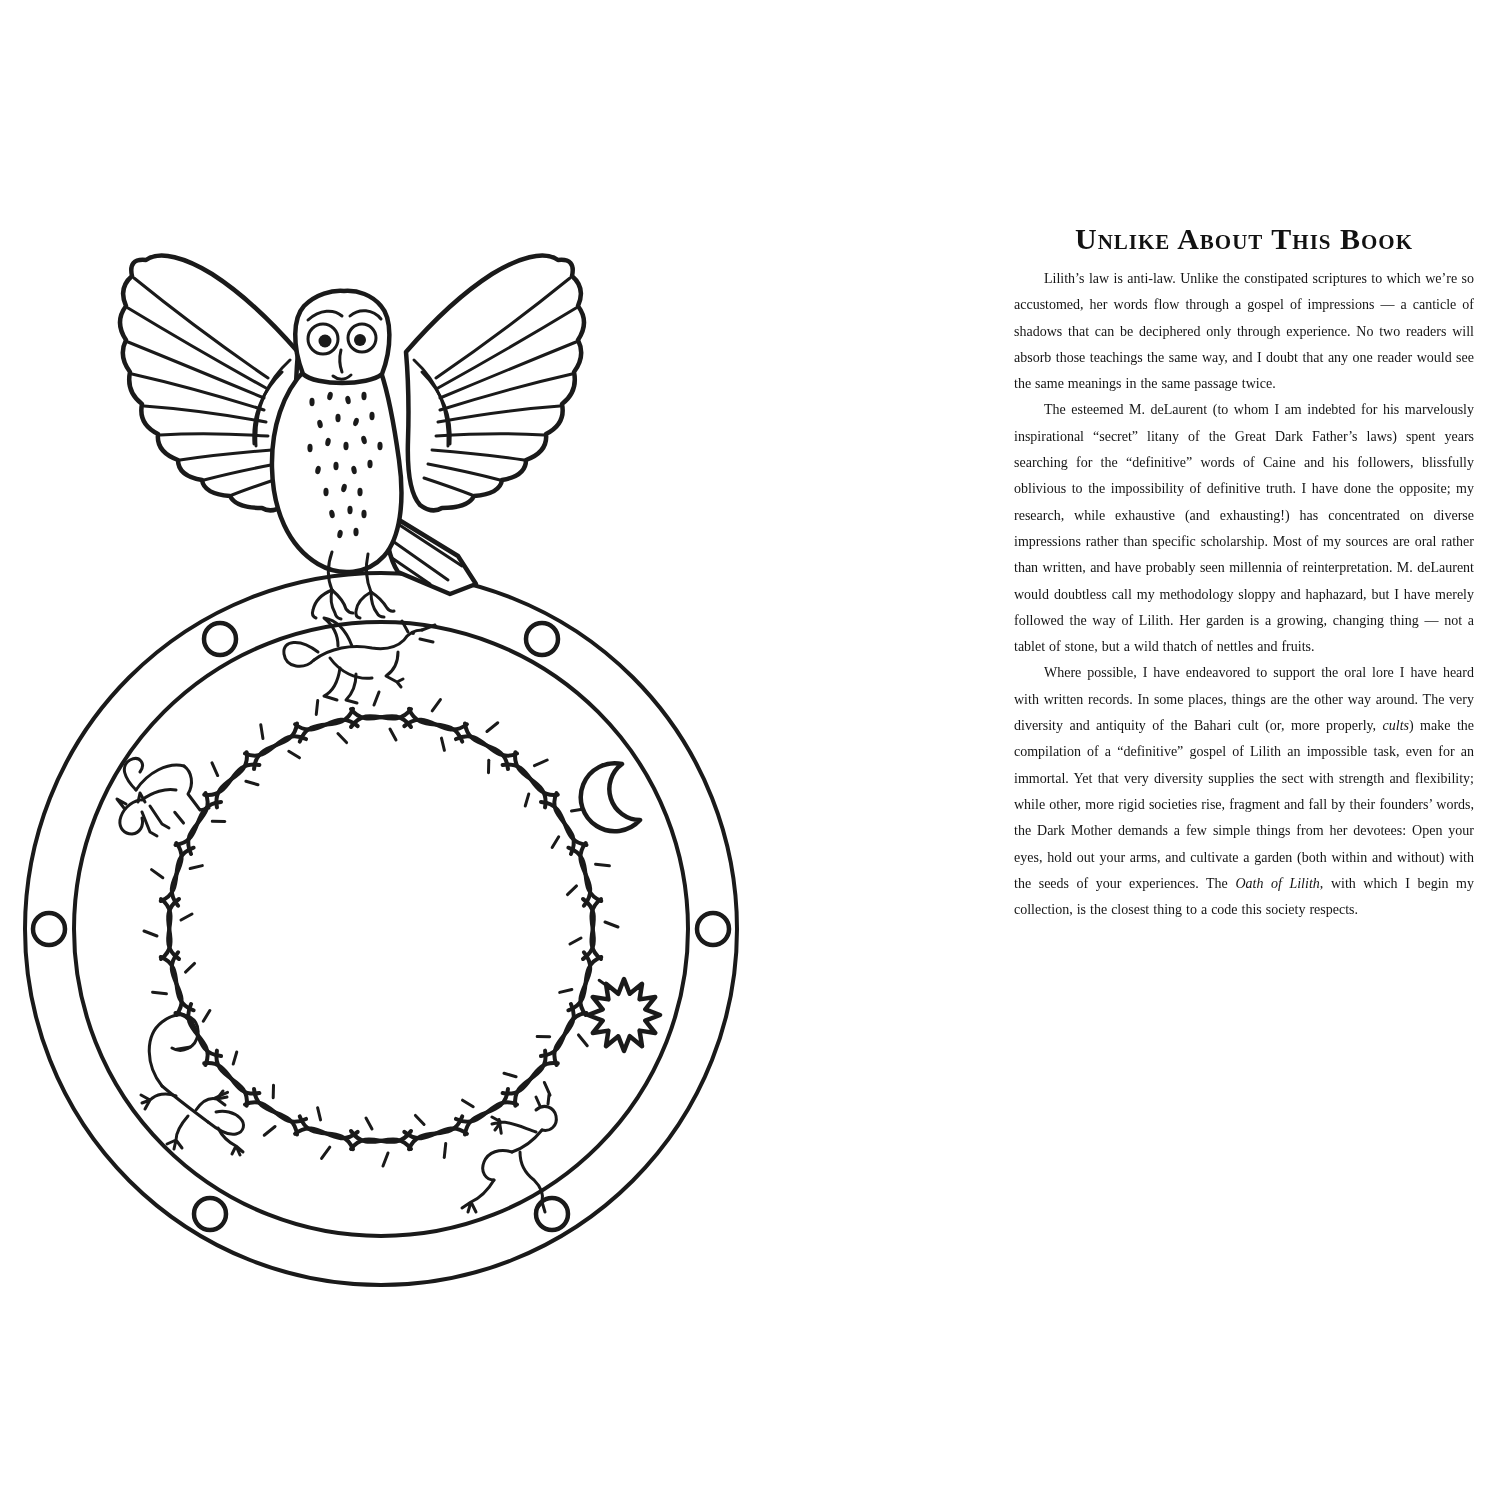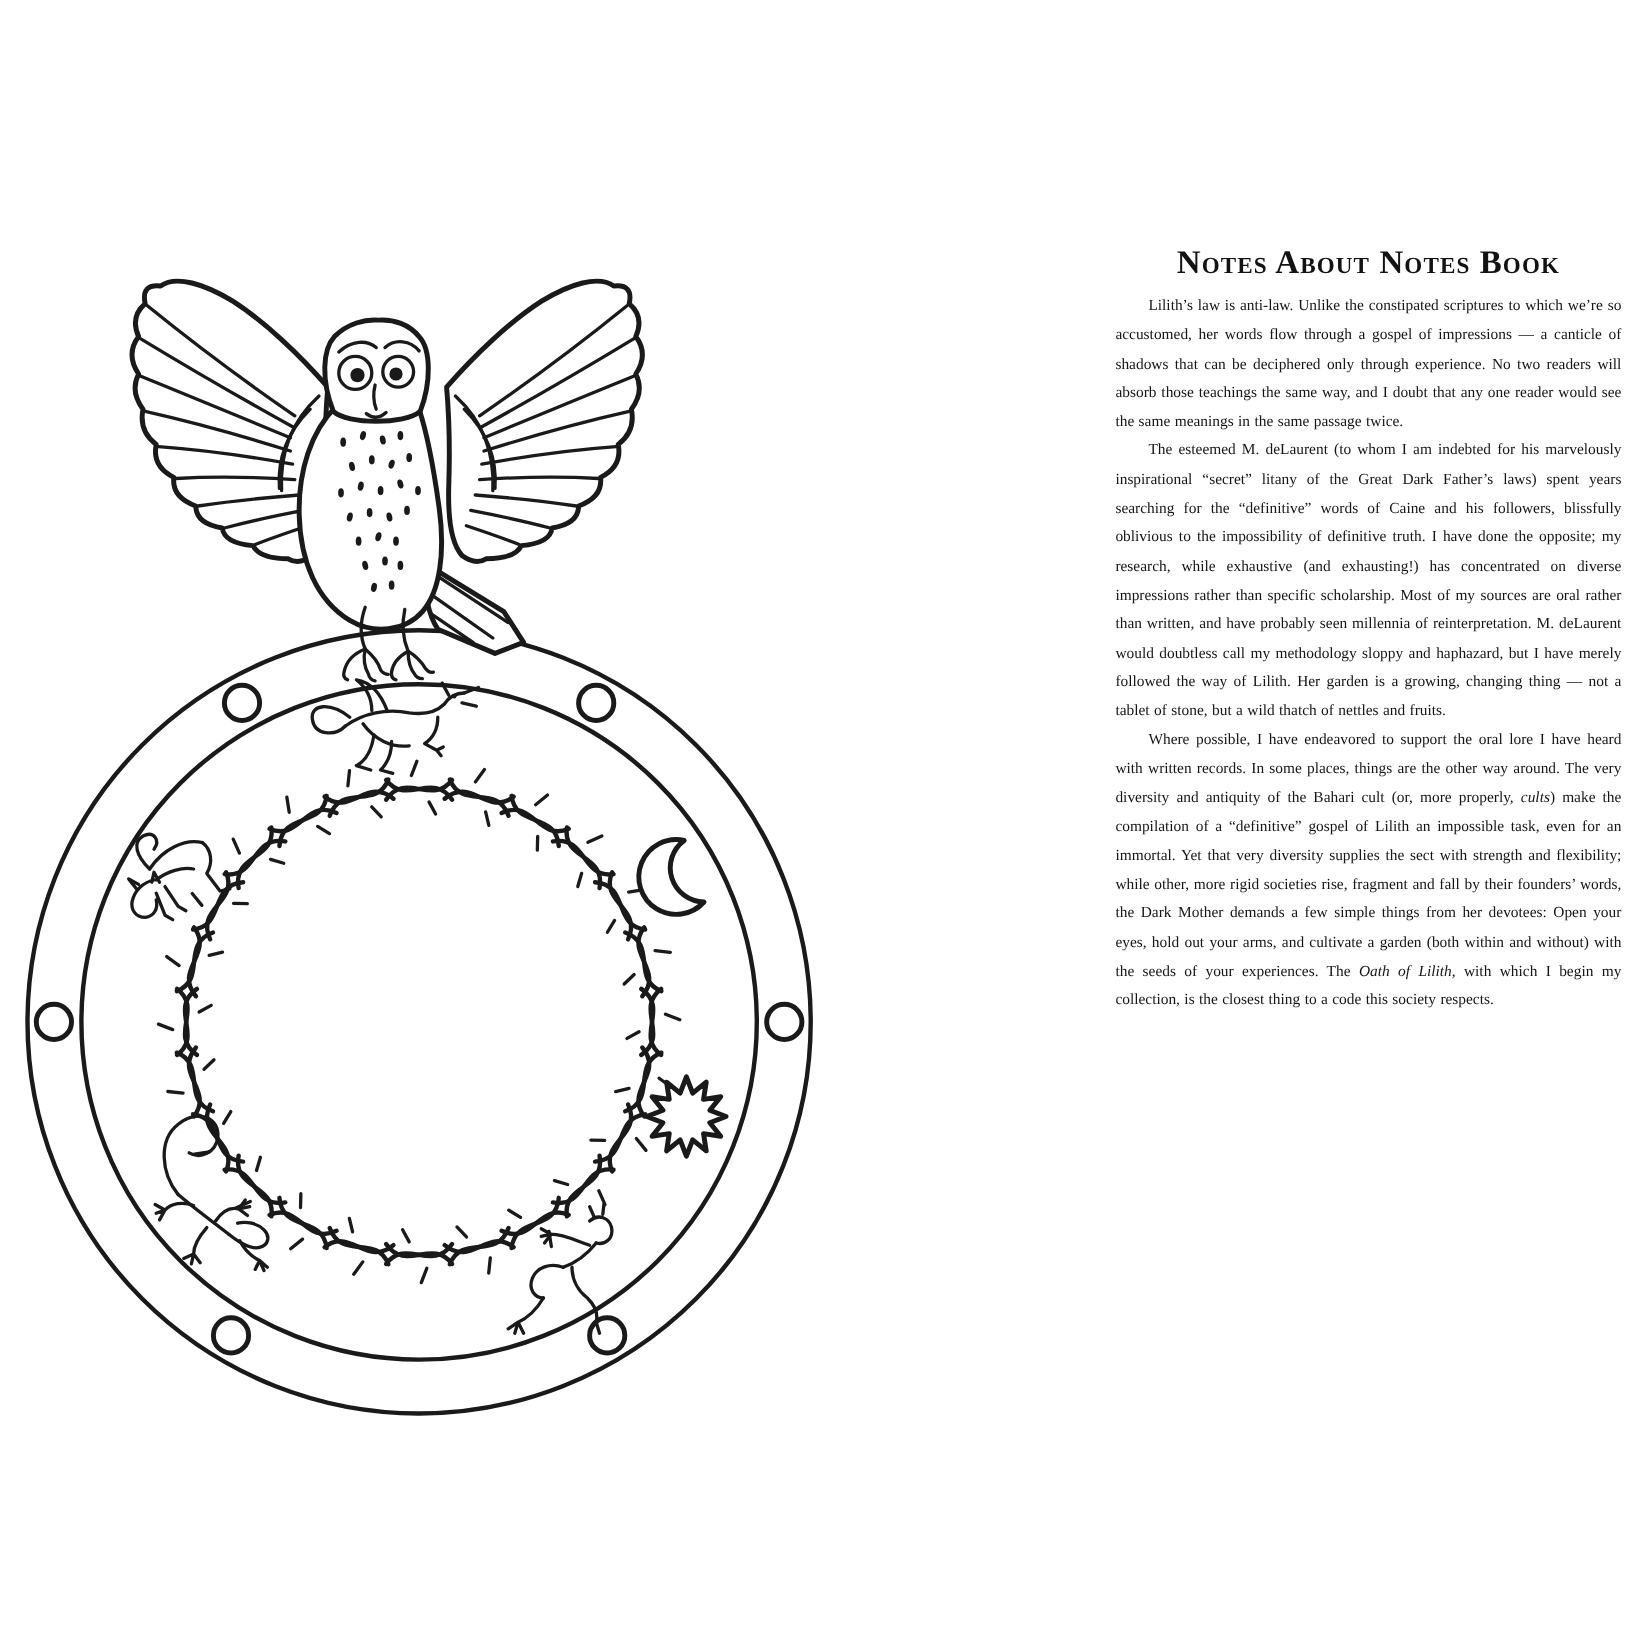--- a/index.html
+++ b/index.html
@@ -212,19 +212,19 @@
           <circle class="spot" cx="325" cy="341" r="6.5"></circle>
           <circle class="spot" cx="360" cy="340" r="6"></circle>
           <path class="lnthin" d="M 341,350 C 339,358 339,364 342,372"></path>
           <path class="lnthin" d="M 333,376 Q 342,383 351,375"></path>
         </g>
       </g>
     </svg>
   </div>
 
   <div id="column">
-    <h1 id="heading">Notes About Notes Book</h1>
+    <h1 id="heading">Unlike About This Book</h1>
     <p class="para">Lilith’s law is anti-law. Unlike the constipated scriptures to which we’re so accustomed, her words flow through a gospel of impressions — a canticle of shadows that can be deciphered only through experience. No two readers will absorb those teachings the same way, and I doubt that any one reader would see the same meanings in the same passage twice.</p>
     <p class="para">The esteemed M. deLaurent (to whom I am indebted for his marvelously inspirational “secret” litany of the Great Dark Father’s laws) spent years searching for the “definitive” words of Caine and his followers, blissfully oblivious to the impossibility of definitive truth. I have done the opposite; my research, while exhaustive (and exhausting!) has concentrated on diverse impressions rather than specific scholarship. Most of my sources are oral rather than written, and have probably seen millennia of reinterpretation. M. deLaurent would doubtless call my methodology sloppy and haphazard, but I have merely followed the way of Lilith. Her garden is a growing, changing thing — not a tablet of stone, but a wild thatch of nettles and fruits.</p>
     <p class="para"><span>Where possible, I have endeavored to support the oral lore I have heard with written records. In some places, things are the other way around. The very diversity and antiquity of the Bahari cult (or, more properly, </span><span class="ital">cults</span><span>) make the compilation of a “definitive” gospel of Lilith an impossible task, even for an immortal. Yet that very diversity supplies the sect with strength and flexibility; while other, more rigid societies rise, fragment and fall by their founders’ words, the Dark Mother demands a few simple things from her devotees: Open your eyes, hold out your arms, and cultivate a garden (both within and without) with the seeds of your experiences. The </span><span class="ital">Oath of Lilith</span><span>, with which I begin my collection, is the closest thing to a code this society respects.</span></p>
   </div>
 
 </div>
 
 </body></html>

